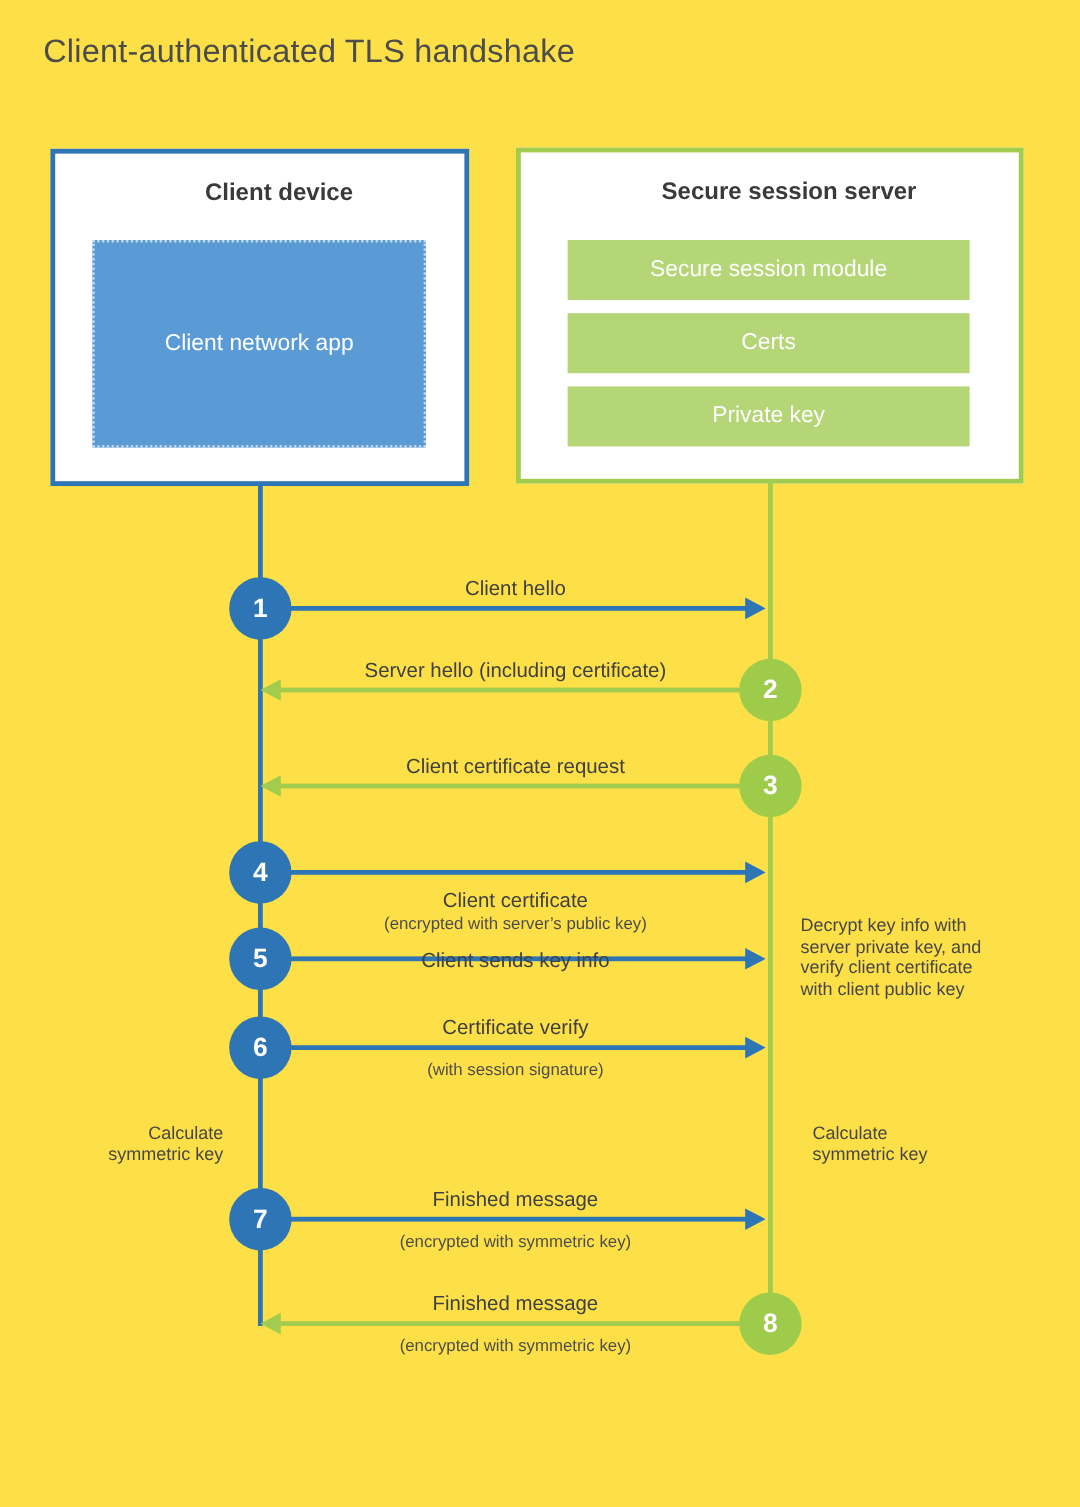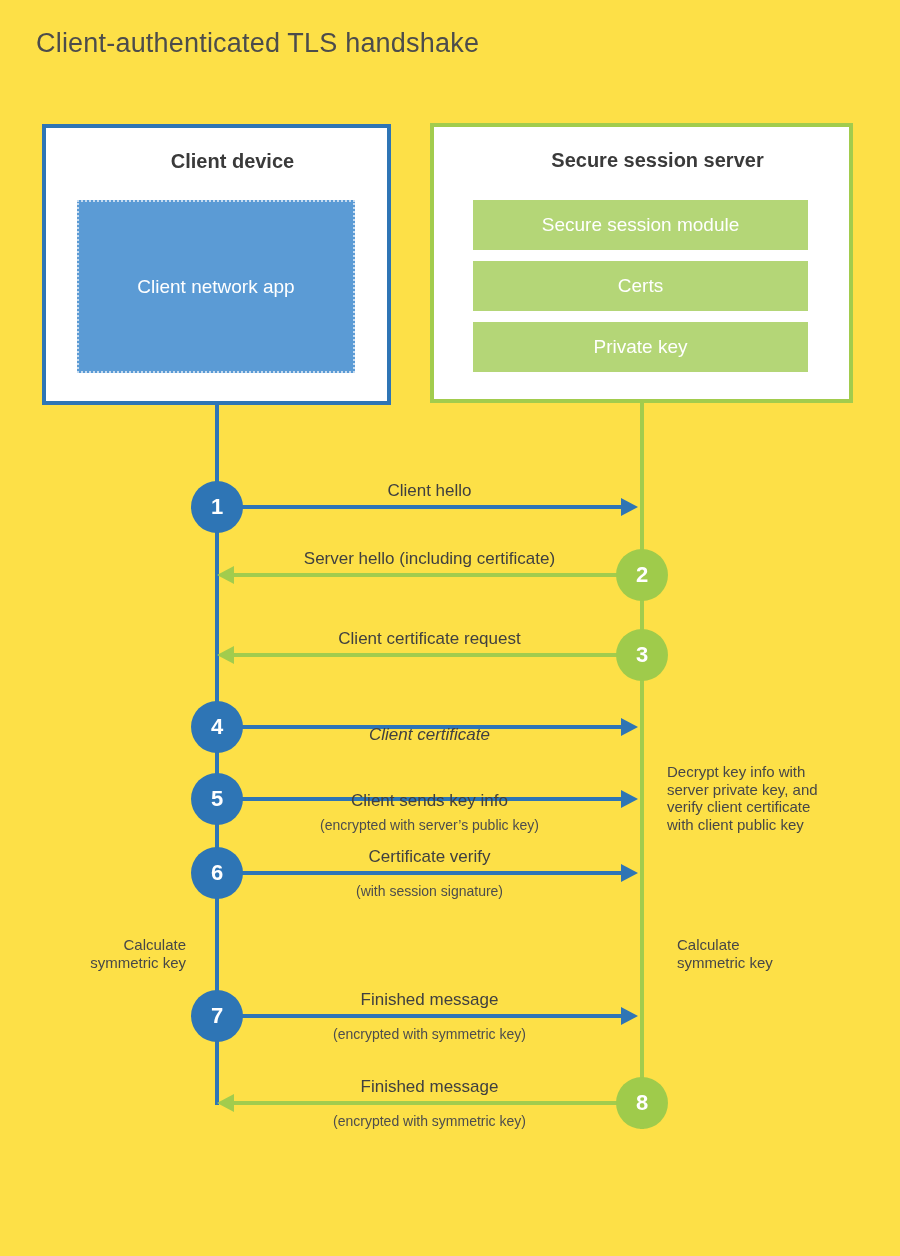--- a/index.html
+++ b/index.html
@@ -82,30 +82,30 @@
   <div class="msg-label" style="top:548px;">Server hello (including certificate)</div>
   <div class="msg-line green" style="top:573px;"></div>
   <div class="arrow-head left" style="top:566px;"></div>
   <div class="step-circle green" style="top:549px;">2</div>
 
   <div class="msg-label" style="top:628px;">Client certificate request</div>
   <div class="msg-line green" style="top:653px;"></div>
   <div class="arrow-head left" style="top:646px;"></div>
   <div class="step-circle green" style="top:629px;">3</div>
 
-  <div class="msg-label" style="top:724px;font-style:italic;">Client certificate</div>
+  <div class="msg-label" style="top:740px;">Client certificate</div>
   <div class="msg-line blue" style="top:725px;"></div>
   <div class="arrow-head right" style="top:718px;"></div>
   <div class="step-circle blue" style="top:701px;">4</div>
 
   <div class="msg-label" style="top:790px;">Client sends key info</div>
   <div class="msg-line blue" style="top:797px;"></div>
   <div class="arrow-head right" style="top:790px;"></div>
   <div class="step-circle blue" style="top:773px;">5</div>
-  <div class="msg-sub" style="top:815px;">(encrypted with server’s public key)</div>
+  <div class="msg-sub" style="top:759px;">(encrypted with server’s public key)</div>
 
   <div class="msg-label" style="top:846px;">Certificate verify</div>
   <div class="msg-line blue" style="top:871px;"></div>
   <div class="arrow-head right" style="top:864px;"></div>
   <div class="step-circle blue" style="top:847px;">6</div>
   <div class="msg-sub" style="top:881px;">(with session signature)</div>
 
   <div class="note">Decrypt key info with server private key, and verify client certificate with client public key</div>
   <div class="calc-label left">Calculate symmetric key</div>
   <div class="calc-label right">Calculate symmetric key</div>

